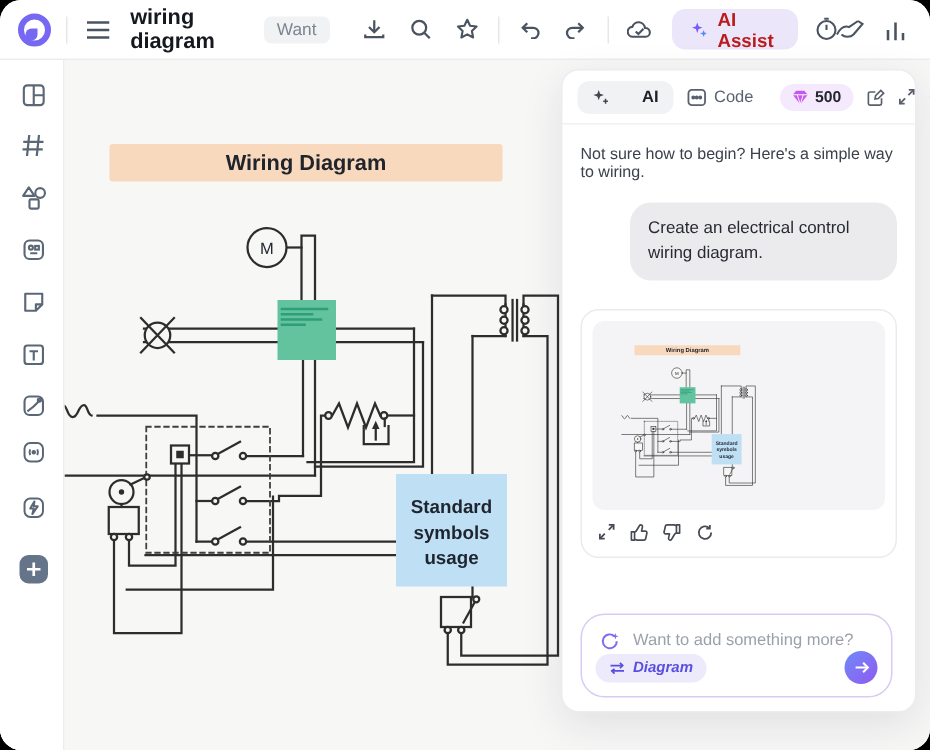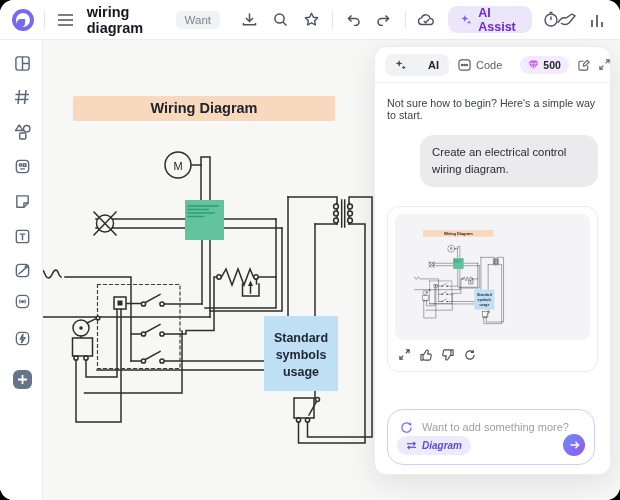--- a/index.html
+++ b/index.html
@@ -11,21 +11,21 @@
           display:flex;align-items:center;padding:0 12px;}
   .logo{width:22px;height:22px;position:relative;flex:0 0 auto;}
   .logo .ring{position:absolute;inset:0;border:4px solid #7668f2;border-radius:50%;}
   .logo .tail{position:absolute;left:5px;top:10px;width:8px;height:8px;background:#7668f2;border-radius:50% 0 50% 50%;}
   .vdiv{width:1px;height:18px;background:#e7e7ea;margin:0 10px;}
   .icon-btn{display:flex;align-items:center;justify-content:center;width:22px;height:22px;flex:0 0 auto;cursor:pointer;}
   .doc-title{font-size:14.5px;font-weight:600;color:#15181f;margin:0 4px 0 10px;}
   .plan-badge{background:#f1f2f4;color:#7d8490;font-size:11.5px;padding:3px 9px;border-radius:5px;margin:0 8px;}
   .ai-assist{display:flex;align-items:center;gap:7px;background:#ece6fb;border-radius:9px;height:27px;padding:0 13px;
              margin:0 10px;cursor:pointer;}
-  .ai-assist span{font-size:12.5px;font-weight:600;color:#6d28d9;}
+  .ai-assist span{font-size:12.5px;font-weight:600;color:#b91c1c;}
   
   .main{position:absolute;top:40px;left:0;right:0;bottom:0;background:#f7f7f6;}
   .sidebar{position:absolute;top:0;left:0;bottom:0;width:43px;background:#fff;border-right:1px solid #ededef;}
   .side-icon{position:absolute;left:10px;width:24px;height:24px;display:flex;align-items:center;justify-content:center;cursor:pointer;}
   .plusbox{background:#66748a;border-radius:6px;width:19px;height:19px;display:flex;align-items:center;justify-content:center;}
   .canvas-svg{position:absolute;left:42px;top:0;}
   
   .panel{position:absolute;left:374px;top:6px;width:237px;height:429px;background:#fff;border:1px solid #ececf0;
          border-radius:12px;box-shadow:0 8px 28px rgba(25,28,55,.10);}
   .p-head{height:36px;display:flex;align-items:center;gap:9px;padding:0 10px;border-bottom:1px solid #f0f0f3;}
@@ -390,21 +390,21 @@
         <div class="fb">
           <svg width="12" height="11" viewBox="0 0 13 12" fill="none" stroke="#595f6b" stroke-width="1.3">
               <path d="M1 6 H9"></path>
               <path d="M6 3 L9 6 L6 9"></path>
               <line x1="11.5" y1="1.5" x2="11.5" y2="10.5"></line>
             </svg>
         </div>
       </div>
 
       <div class="p-body">
-        <div class="greeting">Not sure how to begin? Here's a simple way to start.</div>
+        <div class="greeting">Not sure how to begin? Here's a simple way to wiring.</div>
         <div class="bubble">Create an electrical control wiring diagram.</div>
 
         <div class="card">
           <div class="preview">
             <svg width="161" height="124" viewBox="42 40 578 460">
               <use href="#schematic" xlink:href="#schematic"></use>
             </svg>
           </div>
           <div class="card-foot">
             <div class="fb">

